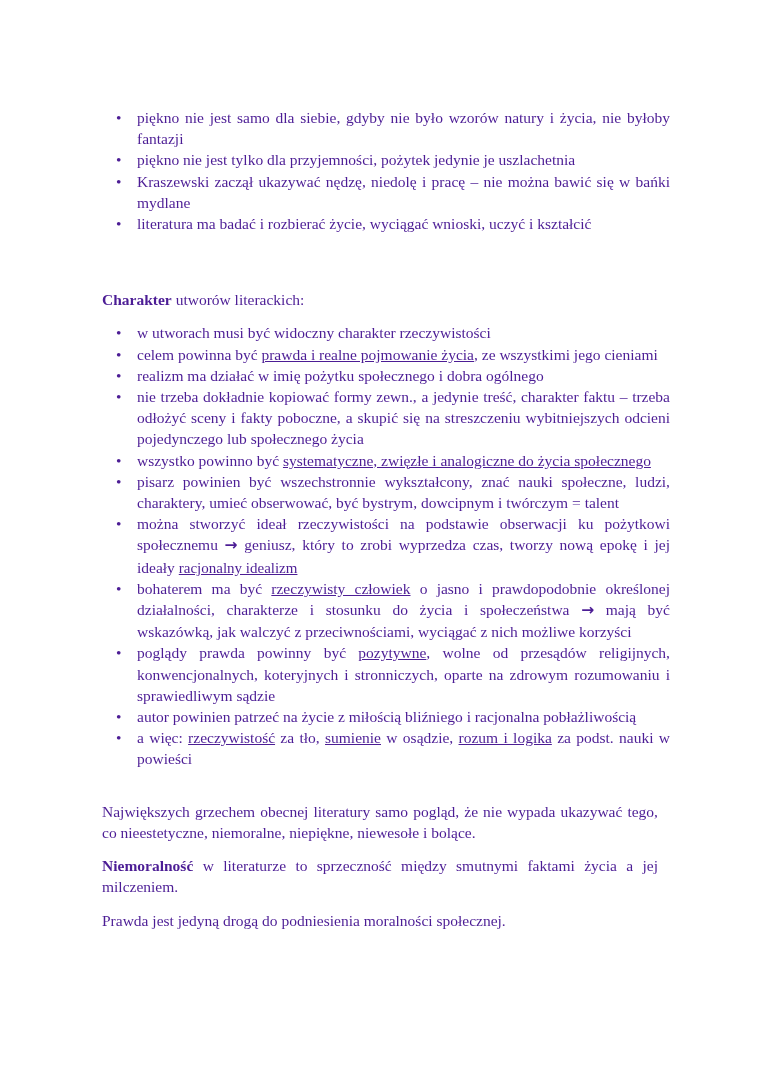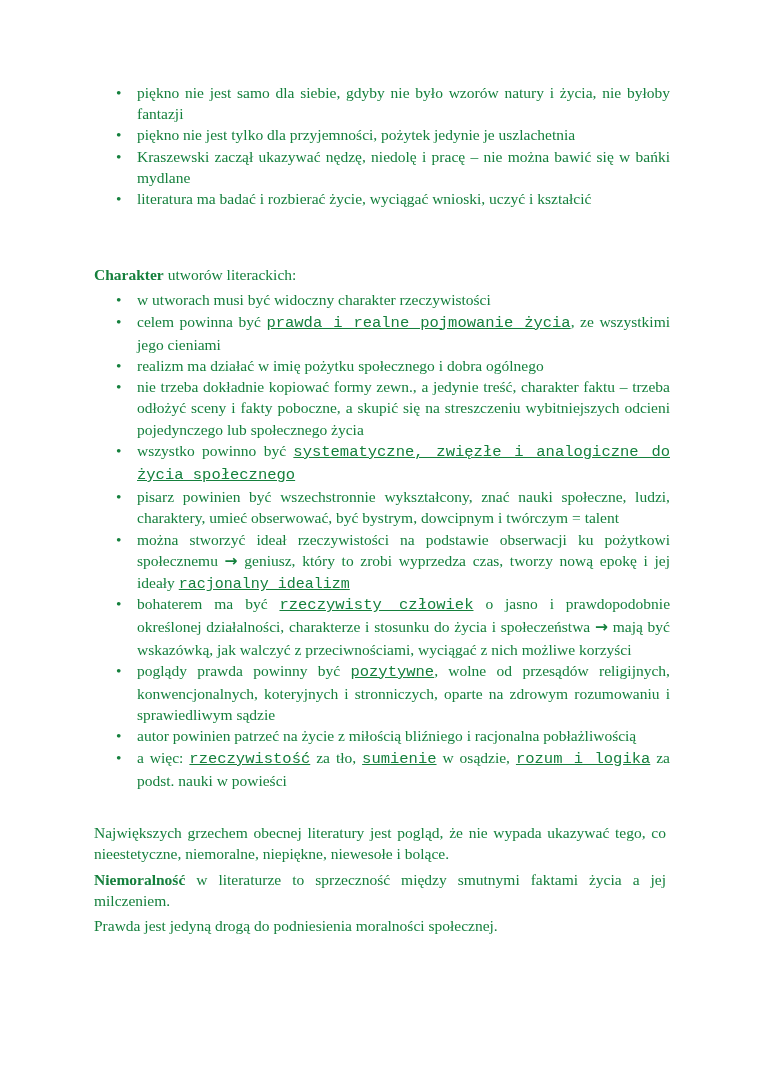--- a/index.html
+++ b/index.html
@@ -6,56 +6,56 @@
     margin: 0;
     padding: 0;
     background: #ffffff;
   }
   .page {
     position: relative;
     width: 760px;
     height: 1075px;
     box-sizing: border-box;
     background: #ffffff;
-    color: #15803d;
+    color: #4c1d95;
     font-family: "Liberation Serif", "DejaVu Serif", serif;
     font-size: 15.5px;
     line-height: 21.2px;
-    padding: 82px 90px 0 90px;
+    padding: 107px 90px 0 90px;
     text-align: justify;
     overflow: hidden;
   }
   ul.bullets {
     margin: 0;
     padding: 0;
     list-style: none;
   }
   ul.bullets li {
     position: relative;
     padding-left: 47px;
   }
   ul.bullets li::before {
     content: "\2022";
     position: absolute;
     left: 26px;
     top: 0;
     font-size: 15.5px;
   }
   p {
-    margin: 4px;
+    margin: 12px;
     padding: 0;
   }
   .heading-block {
     margin-top: 55px;
   }
   .closing-block {
     margin-top: 31px;
   }
   .b { font-weight: bold; }
-  .u { text-decoration: underline; font-family: Liberation Mono, monospace; }
+  .u { text-decoration: underline; }
   .small {
     font-size: 15px;
     line-height: 1;
   }
   .arrow {
     font-weight: bold;
     font-family: "DejaVu Sans", sans-serif;
   }
 </style>
 </head>
@@ -80,18 +80,18 @@
       <li><span>wszystko powinno być </span><span class="u">systematyczne, zwięzłe i analogiczne do życia społecznego</span></li>
       <li><span>pisarz powinien być wszechstronnie wykształcony, znać nauki społeczne, ludzi, charaktery, umieć obserwować, być bystrym, dowcipnym i twórczym = talent</span></li>
       <li><span>można stworzyć ideał rzeczywistości na podstawie obserwacji ku pożytkowi społecznemu </span><span class="arrow">→</span><span> geniusz, który to zrobi wyprzedza czas, tworzy nową epokę i jej ideały </span><span class="u small">racjonalny idealizm</span></li>
       <li><span>bohaterem ma być </span><span class="u">rzeczywisty człowiek</span><span> o jasno i prawdopodobnie określonej działalności, charakterze i stosunku do życia i społeczeństwa </span><span class="arrow">→</span><span> mają być wskazówką, jak walczyć z przeciwnościami, wyciągać z nich możliwe korzyści</span></li>
       <li><span>poglądy prawda powinny być </span><span class="u">pozytywne</span><span>, wolne od przesądów religijnych, konwencjonalnych, koteryjnych i stronniczych, oparte na zdrowym rozumowaniu i sprawiedliwym sądzie</span></li>
       <li><span>autor powinien patrzeć na życie z miłością bliźniego i racjonalna pobłażliwością</span></li>
       <li><span>a więc: </span><span class="u">rzeczywistość</span><span> za tło, </span><span class="u">sumienie</span><span> w osądzie, </span><span class="u">rozum i logika</span><span> za podst. nauki w powieści</span></li>
     </ul>
 
   <div class="closing-block">
-      <p><span>Największych grzechem obecnej literatury jest pogląd, że nie wypada ukazywać tego, co nieestetyczne, niemoralne, niepiękne, niewesołe i bolące.</span></p>
+      <p><span>Największych grzechem obecnej literatury samo pogląd, że nie wypada ukazywać tego, co nieestetyczne, niemoralne, niepiękne, niewesołe i bolące.</span></p>
       <p><span class="b">Niemoralność</span><span> w literaturze to sprzeczność między smutnymi faktami życia a jej milczeniem.</span></p>
       <p><span>Prawda jest jedyną drogą do podniesienia moralności społecznej.</span></p>
     </div>
 
 </div>
 
 </body></html>

